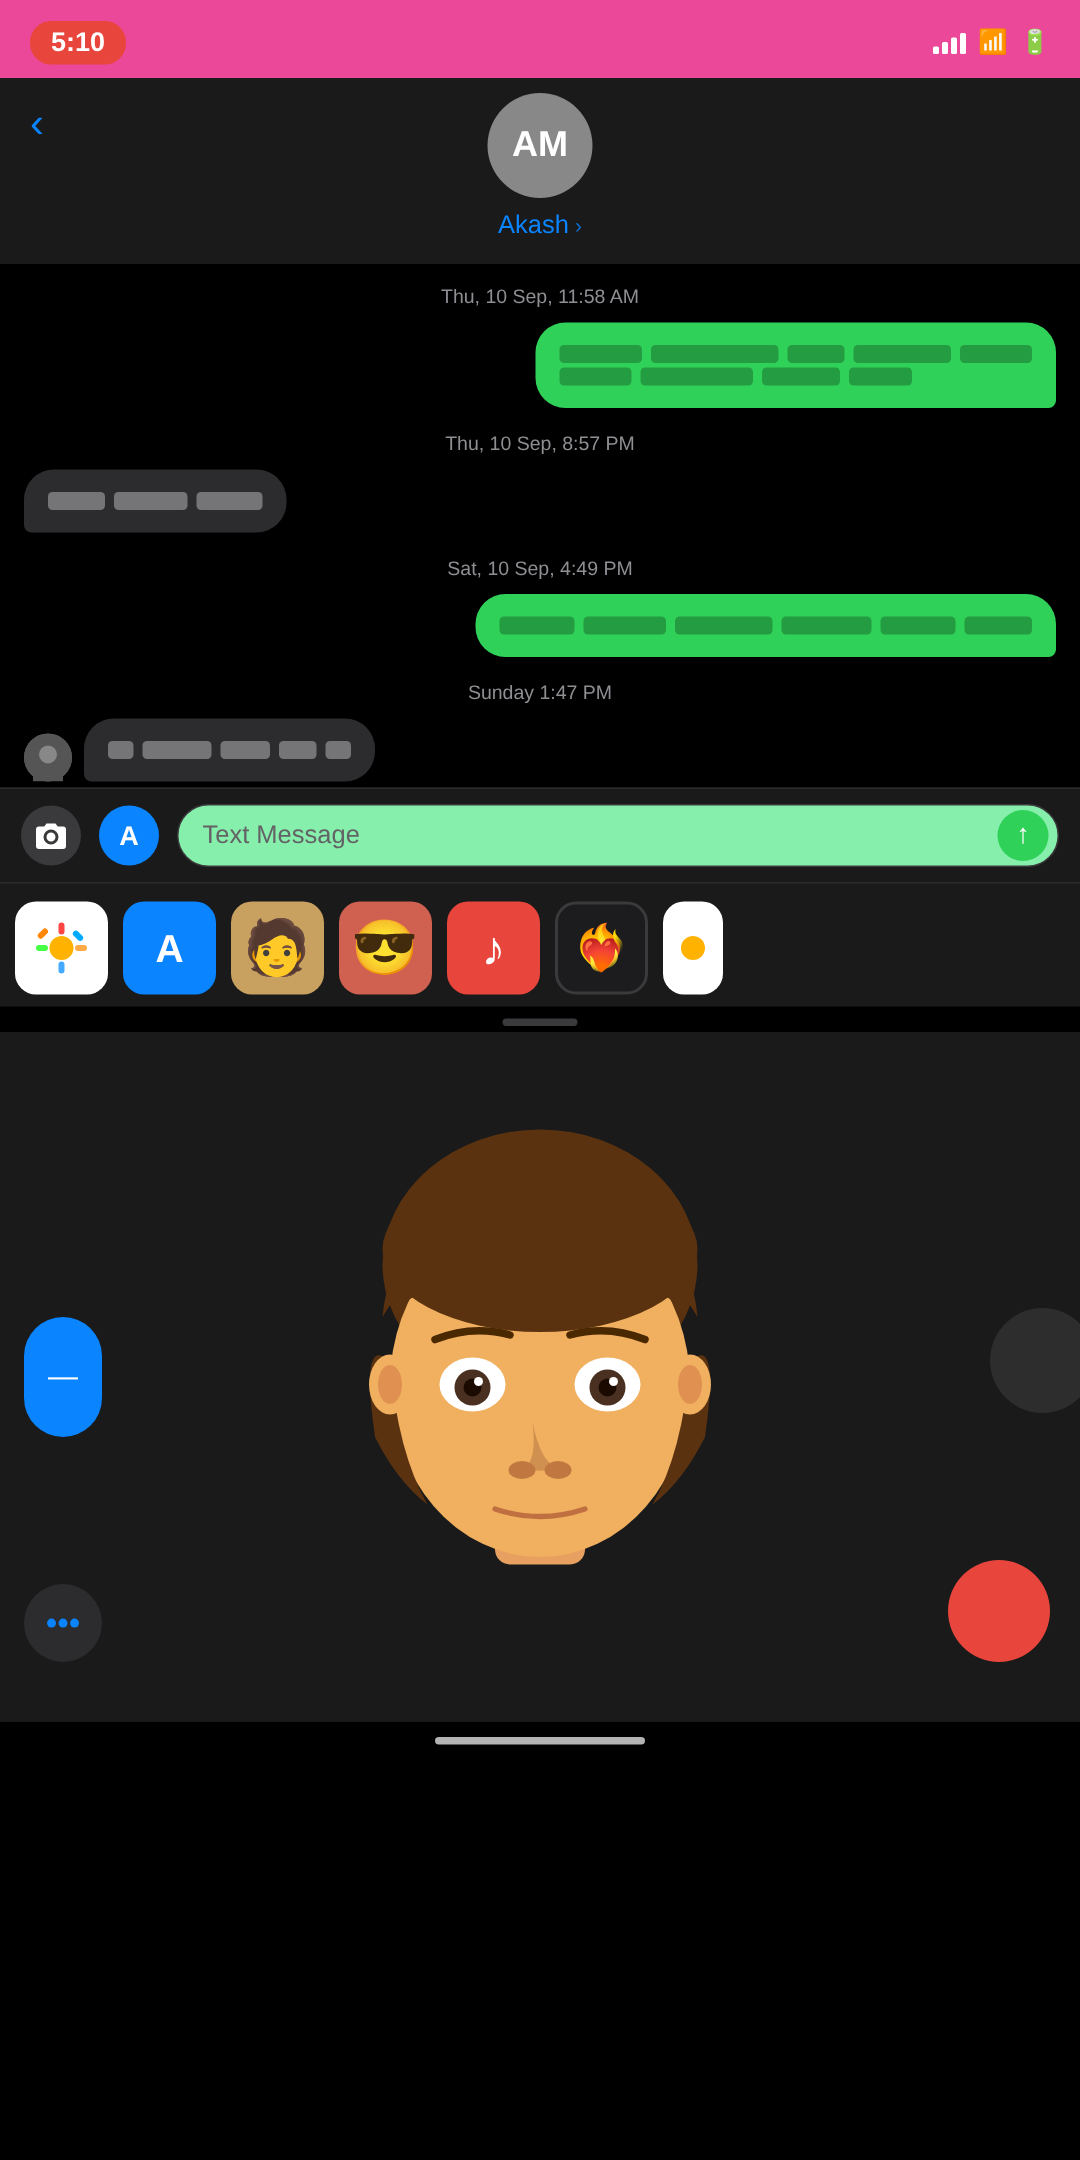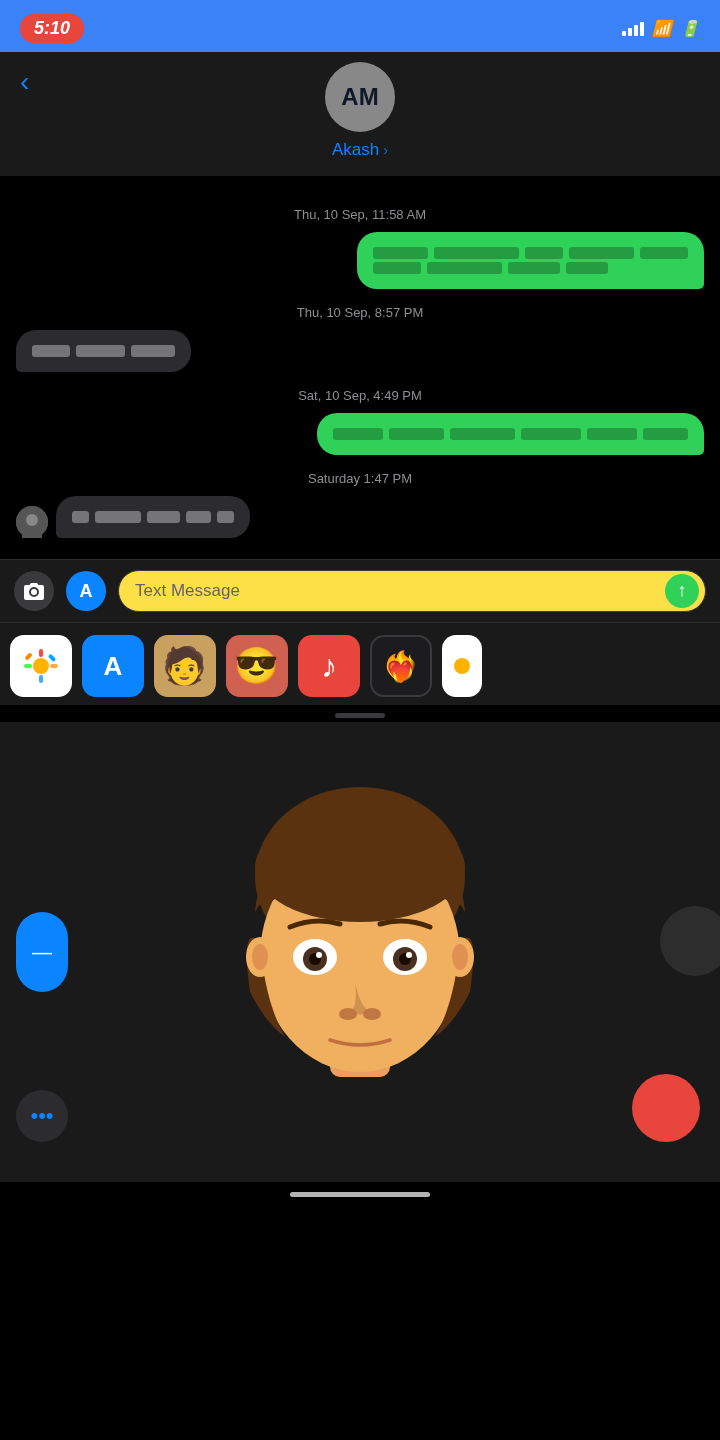--- a/index.html
+++ b/index.html
@@ -12,23 +12,22 @@
       color: #fff;
       overflow-x: hidden;
     }
 
     
     .status-bar {
       display: flex;
       justify-content: space-between;
       align-items: center;
       padding: 10px 20px 6px 20px;
-      background: #3b82f6;
+      background: #ec4899;
       height: 52px;
-      font-style: italic;
     }
     .status-time {
       background: #e8453c;
       color: #fff;
       font-size: 18px;
       font-weight: 600;
       padding: 4px 14px;
       border-radius: 14px;
     }
     .status-icons {
@@ -70,40 +69,40 @@
     .contact-avatar {
       width: 70px;
       height: 70px;
       border-radius: 50%;
       background: #888;
       display: flex;
       align-items: center;
       justify-content: center;
       font-size: 24px;
       font-weight: 600;
-      color: #0f172a;
+      color: #ffffff;
       margin-bottom: 8px;
     }
     .contact-name {
       color: #0a84ff;
       font-size: 17px;
       font-weight: 500;
       display: flex;
       align-items: center;
       gap: 4px;
     }
     .contact-name span.chevron {
       font-size: 14px;
       opacity: 0.8;
     }
 
     
     .messages-area {
       background: #000;
-      padding: 21px 16px;
+      padding: 4px 16px;
       display: flex;
       flex-direction: column;
       gap: 6px;
     }
 
     .timestamp {
       text-align: center;
       color: #8e8e93;
       font-size: 13px;
       margin: 10px 0 4px;
@@ -170,21 +169,21 @@
       justify-content: center;
       cursor: pointer;
       flex-shrink: 0;
       font-size: 20px;
       color: #fff;
     }
     .camera-btn { background: #3a3a3c; }
     .appstore-btn { background: #0a84ff; }
     .message-input-container {
       flex: 1;
-      background: #fde047;
+      background: #86efac;
       border: 1.5px solid #3a3a3c;
       border-radius: 22px;
       padding: 10px 50px 10px 16px;
       position: relative;
       display: flex;
       align-items: center;
     }
     .message-input-placeholder {
       color: #636366;
       font-size: 17px;
@@ -417,21 +416,21 @@
         <span class="redact" style="width:50px"></span>
         <span class="redact" style="width:55px"></span>
         <span class="redact" style="width:65px"></span>
         <span class="redact" style="width:60px"></span>
         <span class="redact" style="width:50px"></span>
         <span class="redact" style="width:45px"></span>
       </div>
     </div>
   </div>
 
-  <div class="timestamp">Saturday 1:47 PM</div>
+  <div class="timestamp">Sunday 1:47 PM</div>
   <div class="bubble-row received">
     <div class="received-wrapper">
       <div class="mini-avatar">
         <svg width="32" height="32" viewBox="0 0 32 32">
           <circle cx="16" cy="16" r="16" fill="#555"></circle>
           <rect x="6" y="20" width="20" height="12" fill="#555"></rect>
           <circle cx="16" cy="14" r="6" fill="#888"></circle>
         </svg>
       </div>
       <div class="bubble received" style="max-width:60%;">

